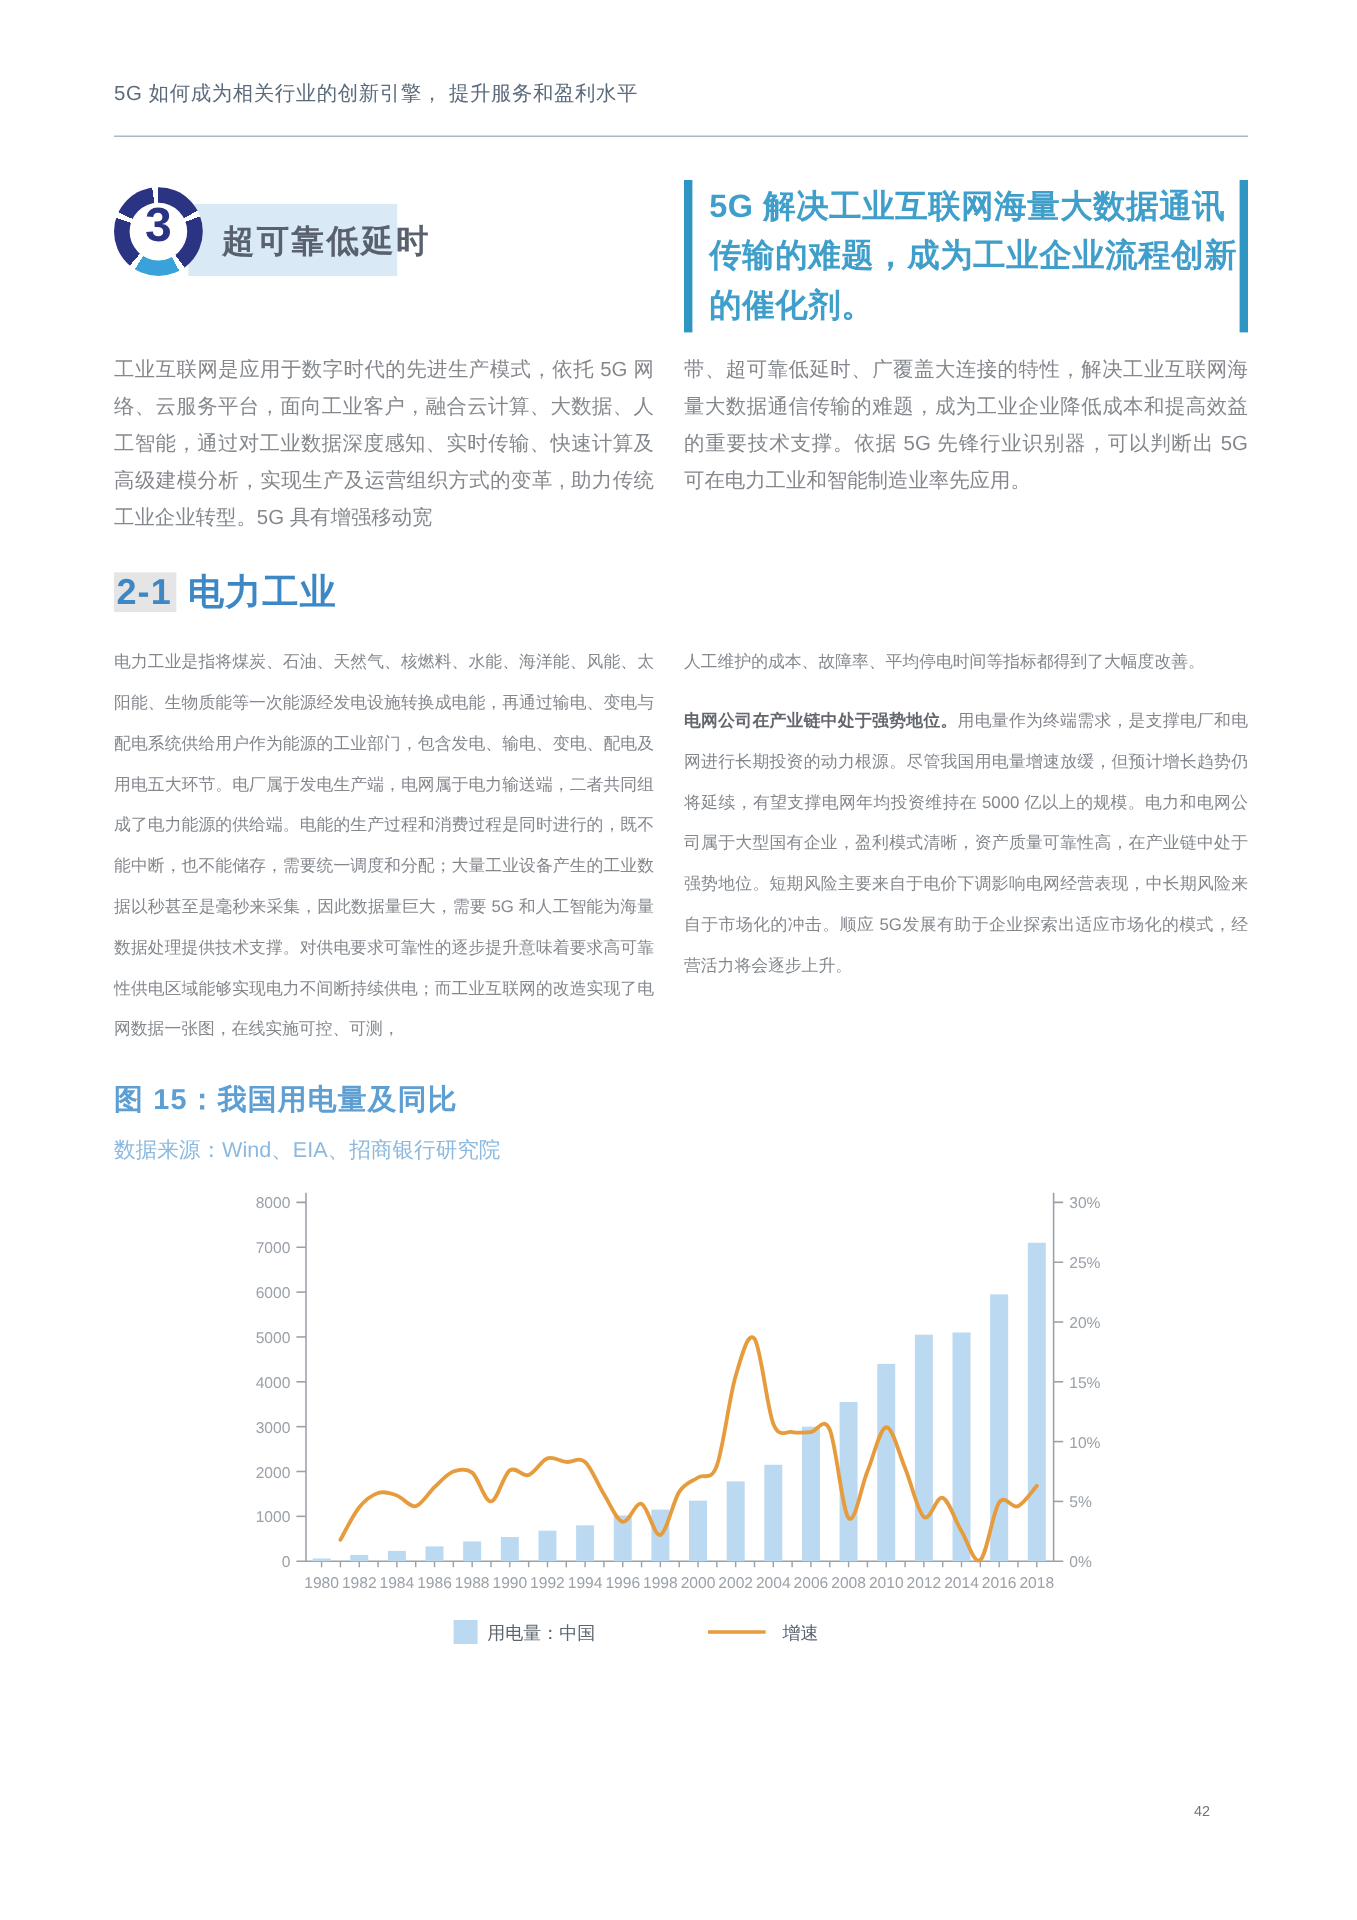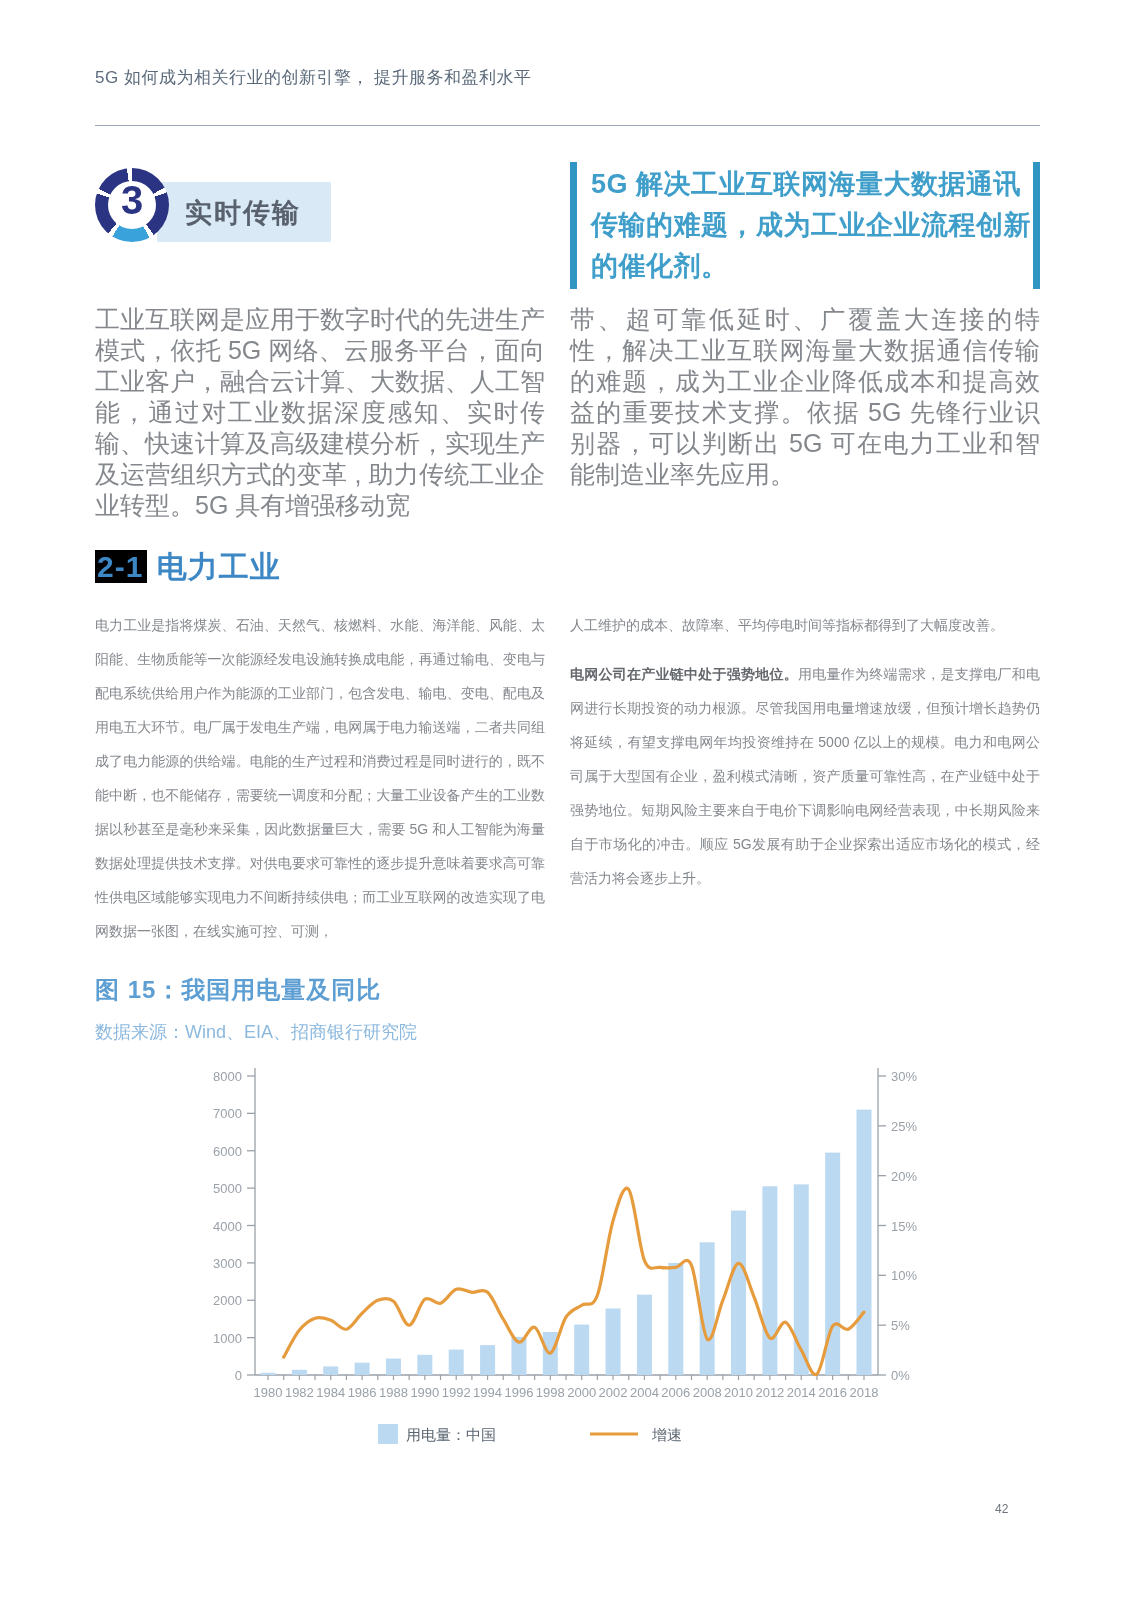--- a/index.html
+++ b/index.html
@@ -1,37 +1,37 @@
 <!DOCTYPE html>
 <html><head>
 <meta charset="utf-8">
 <style>
   html,body{margin:0;padding:0;background:#ffffff;}
   body{width:1131px;height:1600px;position:relative;font-family:"Liberation Sans","DejaVu Sans",sans-serif;color:#84888d;}
   .page{padding:66px 91px 0 95px;}
   
-  .doc-header{font-size:17px;color:#5c6b7c;padding-bottom:36px;border-bottom:1px solid #98a6b4;letter-spacing:.5px;}
+  .doc-header{font-size:17px;color:#5c6b7c;padding-bottom:24px;border-bottom:1px solid #98a6b4;letter-spacing:.5px;}
   
   .row{display:grid;grid-template-columns:450px 470px;column-gap:25px;}
   .top-row{margin-top:36px;align-items:start;}
   .badge-wrap{position:relative;height:128px;}
   .badge-title-bg{position:absolute;left:62px;top:20px;width:174px;height:60px;background:#d9eaf6;}
   .badge-title{position:absolute;left:90px;top:33px;font-size:27px;color:#58616d;font-weight:bold;letter-spacing:2px;}
   .donut{position:absolute;left:0;top:6px;width:74px;height:74px;border-radius:50%;
     background:conic-gradient(#2b3383 0deg 62deg,#ffffff 62deg 70deg,#2b3383 70deg 144deg,#ffffff 144deg 152deg,#3aa2da 152deg 212deg,#ffffff 212deg 220deg,#2b3383 220deg 288deg,#ffffff 288deg 296deg,#2b3383 296deg 352deg,#ffffff 352deg 360deg);}
   .donut::after{content:"";position:absolute;left:13px;top:13px;width:48px;height:48px;background:#ffffff;border-radius:50%;}
   .donut-num{position:absolute;width:74px;text-align:center;top:16px;font-size:40px;font-weight:bold;color:#2b3383;z-index:2;}
   .quote{border-left:7px solid #2f96c4;border-right:7px solid #2f96c4;padding:2px 0 2px 14px;
     font-size:27px;line-height:41px;color:#3f9fca;font-weight:bold;letter-spacing:.5px;}
   
   .intro-row{margin-top:14px;}
-  .para{font-size:25px;line-height:31px;color:#84888d;text-align:justify;margin:0;}
+  .para{font-size:17px;line-height:31px;color:#84888d;text-align:justify;margin:0;}
   
   .sec-h{margin:26px 0 0 0;font-size:30px;font-weight:bold;color:#3c87c4;letter-spacing:1px;}
-  .sec-h .sec-num{background:#000000;padding:0 4px 0 2px;}
+  .sec-h .sec-num{background:#e5e5e5;padding:0 4px 0 2px;}
   .sub-h{margin:16px 0 0 0;font-size:24px;font-weight:normal;color:#565d66;}
   
   .body-row{margin-top:20px;}
   .bpara{font-size:14px;line-height:34px;color:#84888d;text-align:justify;margin:0;}
   .bpara + .bpara{margin-top:15px;}
   .lead-bold{font-weight:bold;color:#64686d;}
   
   .fig-title{margin:26px 0 0 0;font-size:24px;font-weight:bold;color:#5e9fd3;letter-spacing:1px;}
   .fig-source{margin:14px 0 0 0;font-size:18px;color:#8cb9df;}
   .chart-wrap{margin-left:105px;width:760px;margin-top:2px;}
@@ -45,21 +45,21 @@
 
   <div class="doc-header">
     <span>5G 如何成为相关行业的创新引擎， 提升服务和盈利水平</span>
   </div>
 
   <div class="row top-row">
     <div class="badge-wrap">
       <div class="badge-title-bg"></div>
       <div class="donut"></div>
       <div class="donut-num">3</div>
-      <div class="badge-title">实时传输</div>
+      <div class="badge-title">超可靠低延时</div>
     </div>
     <div class="quote">5G 解决工业互联网海量大数据通讯传输的难题，成为工业企业流程创新的催化剂。</div>
   </div>
 
   <div class="row intro-row">
     <p class="para">工业互联网是应用于数字时代的先进生产模式，依托 5G 网络、云服务平台，面向工业客户，融合云计算、大数据、人工智能，通过对工业数据深度感知、实时传输、快速计算及高级建模分析，实现生产及运营组织方式的变革 , 助力传统工业企业转型。5G 具有增强移动宽</p>
     <p class="para">带、超可靠低延时、广覆盖大连接的特性，解决工业互联网海量大数据通信传输的难题，成为工业企业降低成本和提高效益的重要技术支撑。依据 5G 先锋行业识别器，可以判断出 5G 可在电力工业和智能制造业率先应用。</p>
   </div>
 
   <h2 class="sec-h"><span class="sec-num">2-1</span> <span>电力工业</span></h2>

